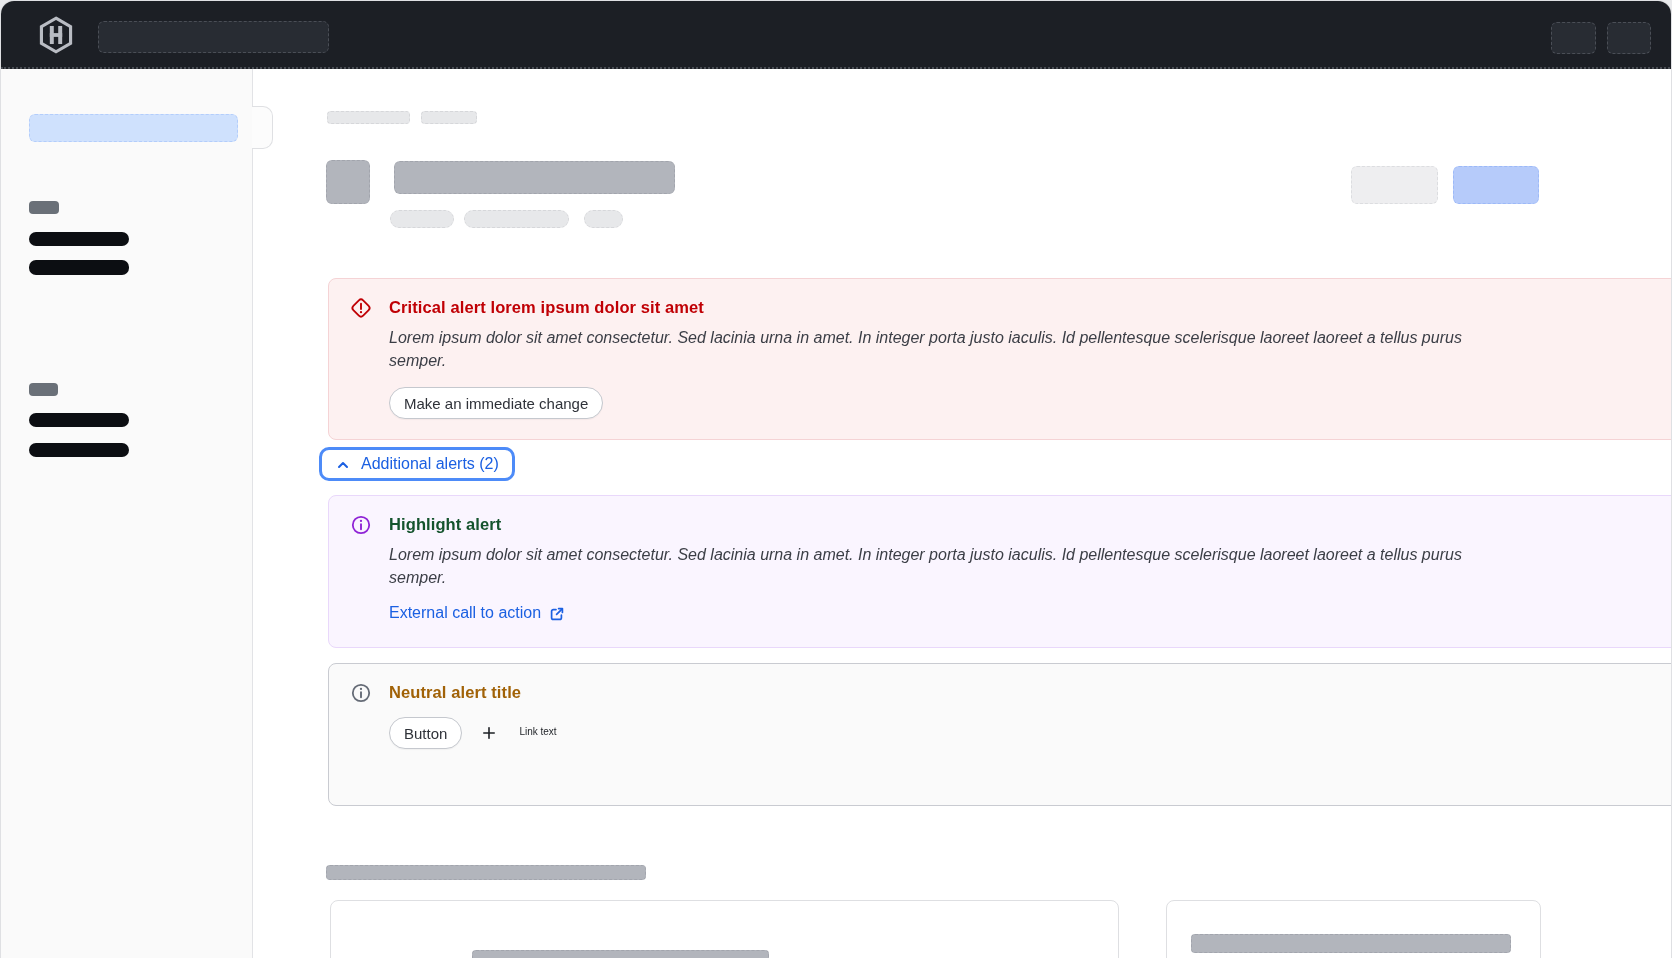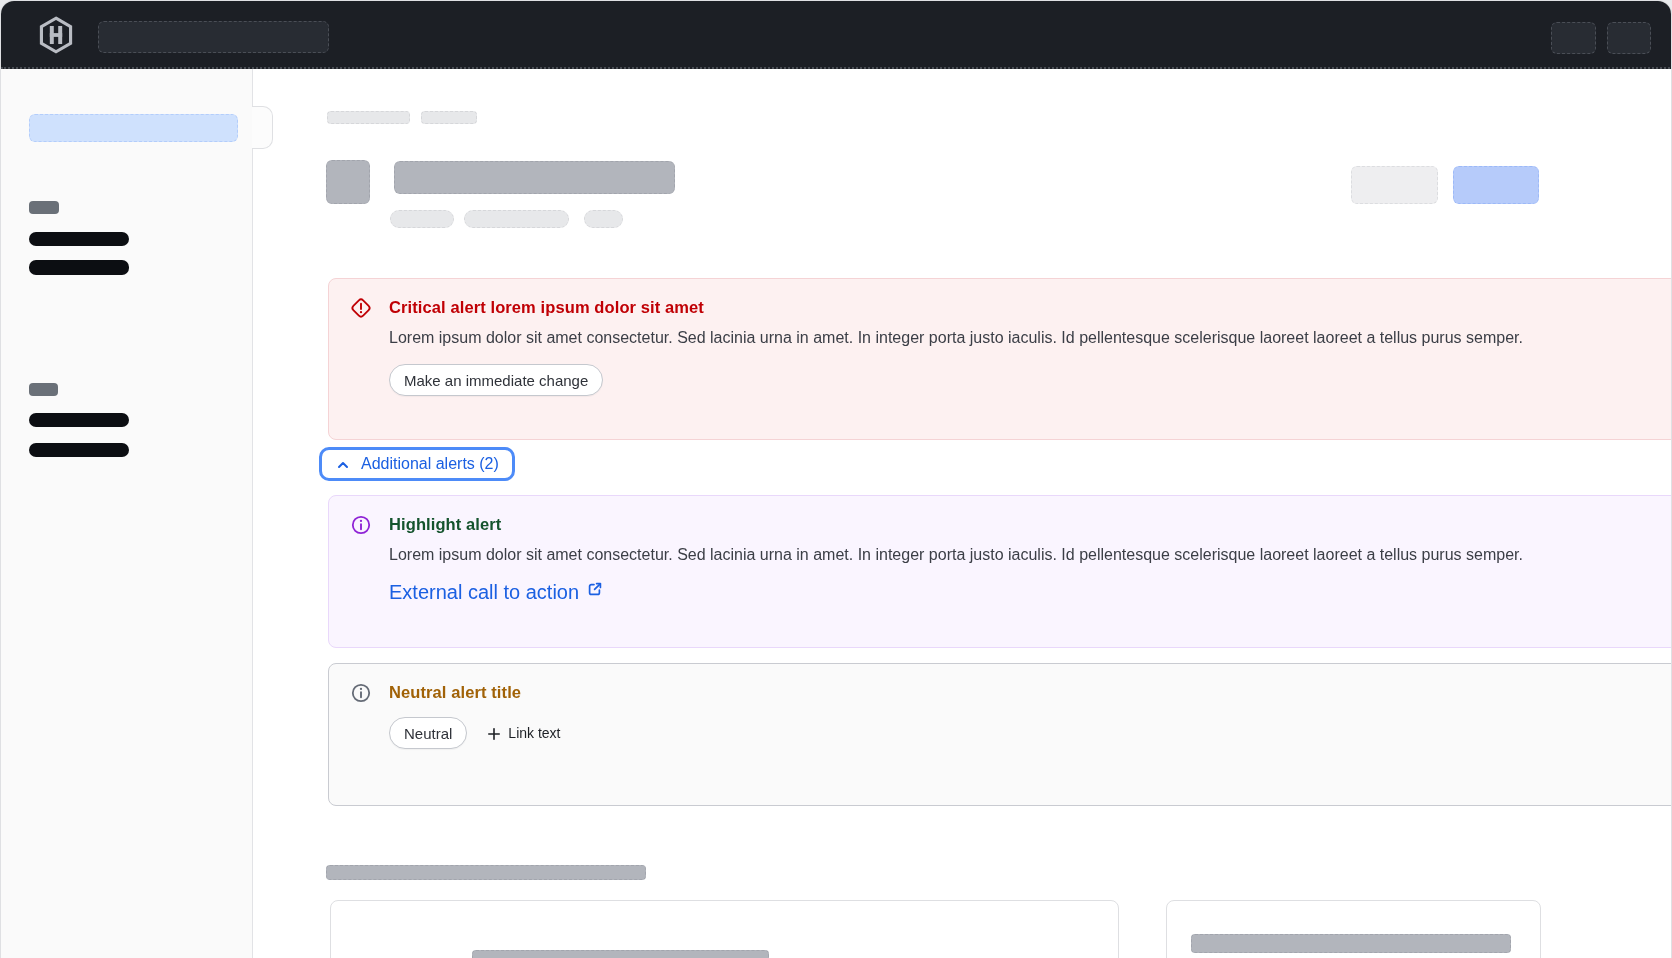--- a/index.html
+++ b/index.html
@@ -46,29 +46,29 @@
   .alert{width:1463px;left:327px;border-radius:8px;display:flex;gap:16px;padding:16px 20px;}
   .alert-critical{top:277px;height:162px;background:#fdf1f1;border:1px solid #f5d3d5;}
   .alert-highlight{top:494px;height:153px;background:#faf5ff;border:1px solid #e9d8fb;}
   .alert-neutral{top:662px;height:143px;background:#fafafa;border:1px solid #c9cbd1;}
   .alert-icon{width:24px;height:24px;flex:none;margin-top:1px;}
   .alert-content{flex:1;min-width:0;}
   .alert-title{font-size:16.5px;font-weight:700;margin:3px 0 9px 0;letter-spacing:.1px;}
   .t-critical{color:#c00005;}
   .t-highlight{color:#14532d;}
   .t-neutral{color:#a16207;}
-  .alert-body{font-size:16px;line-height:23px;color:#3b3e46;max-width:1134px;}
+  .alert-body{font-size:16px;line-height:23px;color:#3b3e46;max-width:1134px;font-style:italic;}
   .alert-actions{margin-top:15px;display:flex;align-items:center;gap:20px;}
   .btn-secondary{
     display:inline-flex;align-items:center;background:#fff;border:1px solid #c5c8ce;
     border-radius:16px;height:32px;padding:0 14px;font-size:15px;color:#2f3239;
     box-shadow:0 1px 1px rgba(0,0,0,.04);cursor:pointer;
   }
-  .link-blue{display:inline-flex;align-items:flex-start;gap:8px;color:#1b60e2;font-size:20px;font-weight:500;cursor:pointer;}
-  .link-dark{display:inline-flex;align-items:flex-end;gap:7px;color:#1d2025;font-size:14px;font-weight:500;cursor:pointer;}
+  .link-blue{display:inline-flex;align-items:flex-end;gap:8px;color:#1b60e2;font-size:16px;font-weight:500;cursor:pointer;}
+  .link-dark{display:inline-flex;align-items:flex-start;gap:23px;color:#1d2025;font-size:10px;font-weight:500;cursor:pointer;}
   
   .toggle{
     left:318px;top:446px;display:inline-flex;align-items:flex-end;gap:10px;
     border:3.5px solid #4d8bf8;border-radius:10px;padding:5px 13px;background:#fff;
     color:#1b60e2;font-size:16px;font-weight:500;cursor:pointer;
   }
   
   .section-bar{left:325px;top:864px;width:320px;height:15px;border-radius:4px;}
   .card{background:#fff;border:1px solid #dedfe2;border-radius:8px;}
   .card-left{left:329px;top:899px;width:789px;height:130px;}
@@ -172,21 +172,21 @@
     <div class="alert-icon">
       <svg viewBox="0 0 24 24" width="24" height="24">
         <circle cx="12" cy="12" r="8.2" fill="none" stroke="#656b76" stroke-width="1.8"></circle>
         <line x1="12" y1="11.2" x2="12" y2="16.2" stroke="#656b76" stroke-width="1.9" stroke-linecap="round"></line>
         <circle cx="12" cy="7.9" r="1.15" fill="#656b76"></circle>
       </svg>
     </div>
     <div class="alert-content">
       <div class="alert-title t-neutral">Neutral alert title</div>
       <div class="alert-actions">
-        <button class="btn-secondary">Neutral</button>
+        <button class="btn-secondary">Button</button>
         <span class="link-dark">
           <span>
             <svg viewBox="0 0 14 14" width="14" height="14">
               <line x1="7" y1="1.8" x2="7" y2="12.2" stroke="#1d2025" stroke-width="1.6" stroke-linecap="round"></line>
               <line x1="1.8" y1="7" x2="12.2" y2="7" stroke="#1d2025" stroke-width="1.6" stroke-linecap="round"></line>
             </svg>
           </span>
           <span>Link text</span>
         </span>
       </div>

